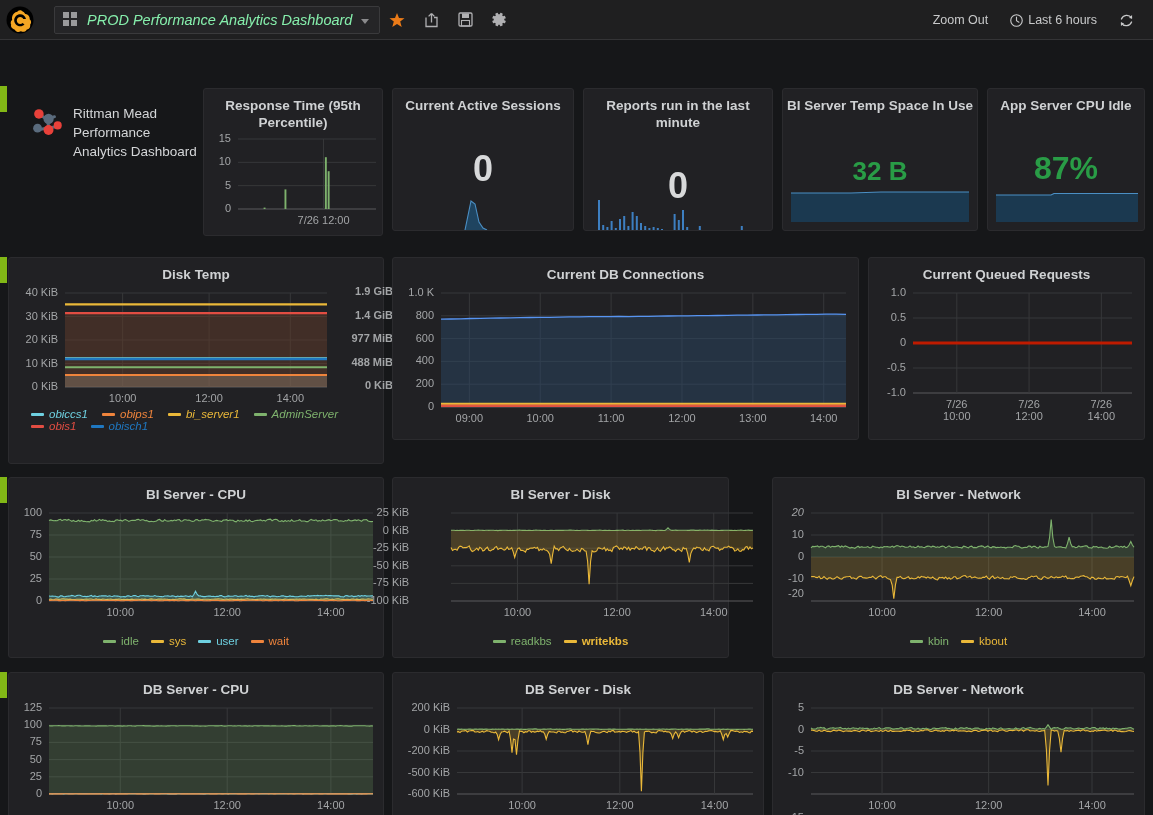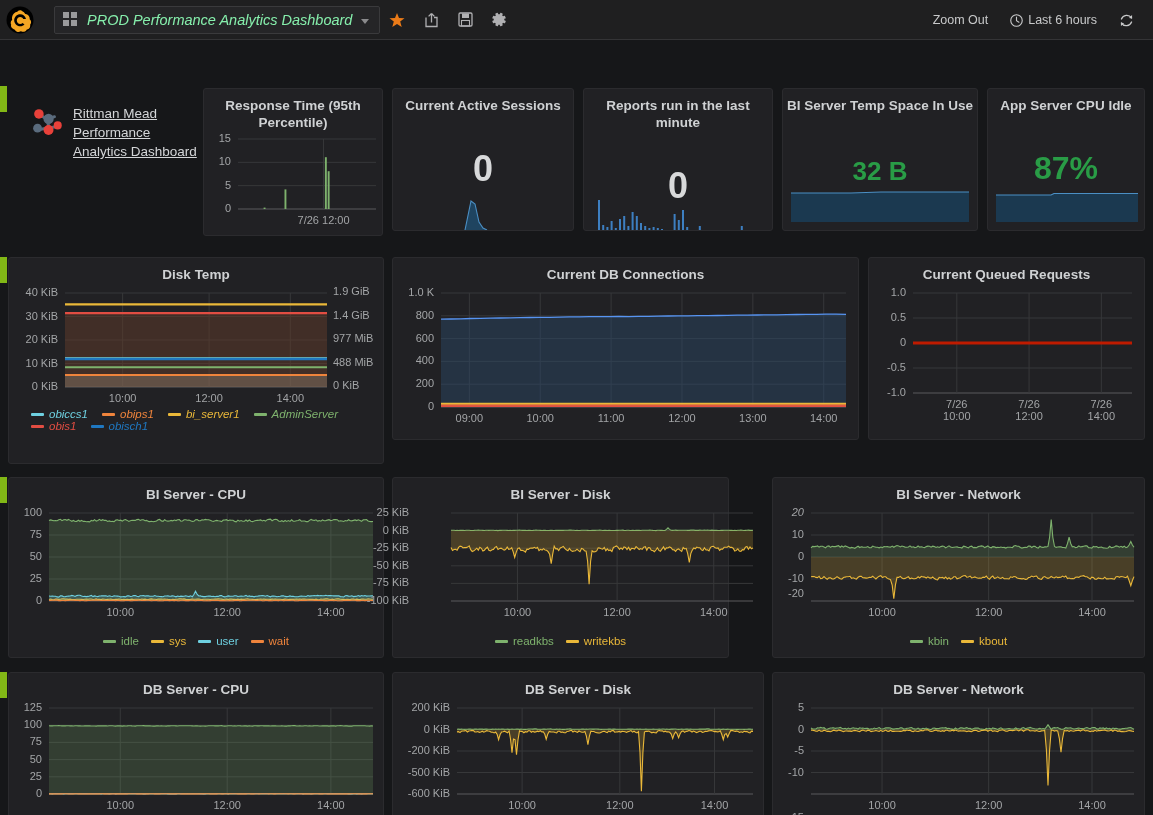--- a/index.html
+++ b/index.html
@@ -88,37 +88,37 @@
   .panel-title.two-line { font-size: 13.5px; }
 
   
   .logo-panel {
     position: absolute; background: transparent; border: none;
     display: flex; align-items: flex-start; padding-top: 12px;
   }
   .logo-mark { width: 44px; height: 44px; flex: 0 0 44px; margin-left: 20px; margin-top: 4px;}
   .logo-text {
     color: #d4d6d8; font-size: 13.5px; line-height: 19px;
-    margin-left: 2px; margin-top: 6px; font-family: "Liberation Sans", sans-serif; text-decoration: underline;
+    margin-left: 2px; margin-top: 6px; font-family: "Liberation Sans", sans-serif;
   }
 
   
   .ss-value {
     text-align: center; font-weight: bold;
     font-family: "Liberation Sans", sans-serif;
   }
   .ss-spark { position: absolute; left: 0; right: 0; bottom: 0; }
 
   
   .graph-area { position: relative; width: 100%; }
   .yaxis-label {
     position: absolute; color: #a3a5a7; font-size: 11px;
     text-align: right; white-space: nowrap;
   }
-  .yaxis-label.right { text-align: left; }
+  .yaxis-label.right { text-align: right; font-weight: bold; }
   .xaxis-label {
     position: absolute; color: #a3a5a7; font-size: 11px;
     text-align: center; white-space: nowrap;
   }
   .legend {
     position: absolute; left: 0; right: 0;
     display: flex; flex-wrap: wrap; justify-content: center;
     gap: 4px 12px; padding: 0 10px;
   }
   .legend.left-align { justify-content: flex-start; padding-left: 22px; gap: 0 14px; font-style: italic; }
@@ -512,21 +512,21 @@
         <div class="xaxis-label" style="left: 179.1px; width: 90px; top: 103px;">12:00</div>
         <div class="xaxis-label" style="left: 275.74px; width: 90px; top: 103px;">14:00</div>
       </div>
     <div class="legend" id="lg-bidisk" style="top:157px;">
         <div class="leg-item">
           <span class="leg-swatch" style="background: rgb(126, 178, 109);"></span>
           <span style="color: rgb(126, 178, 109);">readkbs</span>
         </div>
         <div class="leg-item">
           <span class="leg-swatch" style="background: rgb(234, 184, 57);"></span>
-          <span style="color: rgb(234, 184, 57);">writekbs</span>
+          <span style="color: rgb(234, 184, 57); font-weight: bold;">writekbs</span>
         </div>
       </div>
   </div>
 
   <div class="panel" style="left:772px; top:437px; width:373px; height:181px;">
     <div class="panel-title">BI Server - Network</div>
     <div class="graph-area" id="g-binet" style="height:122px;">
         <svg width="373" height="122" class="plot">
           <line x1="38" x2="361" y1="10" y2="10" stroke="#37383a" stroke-width="1"></line>
           <line x1="38" x2="361" y1="32" y2="32" stroke="#37383a" stroke-width="1"></line>

